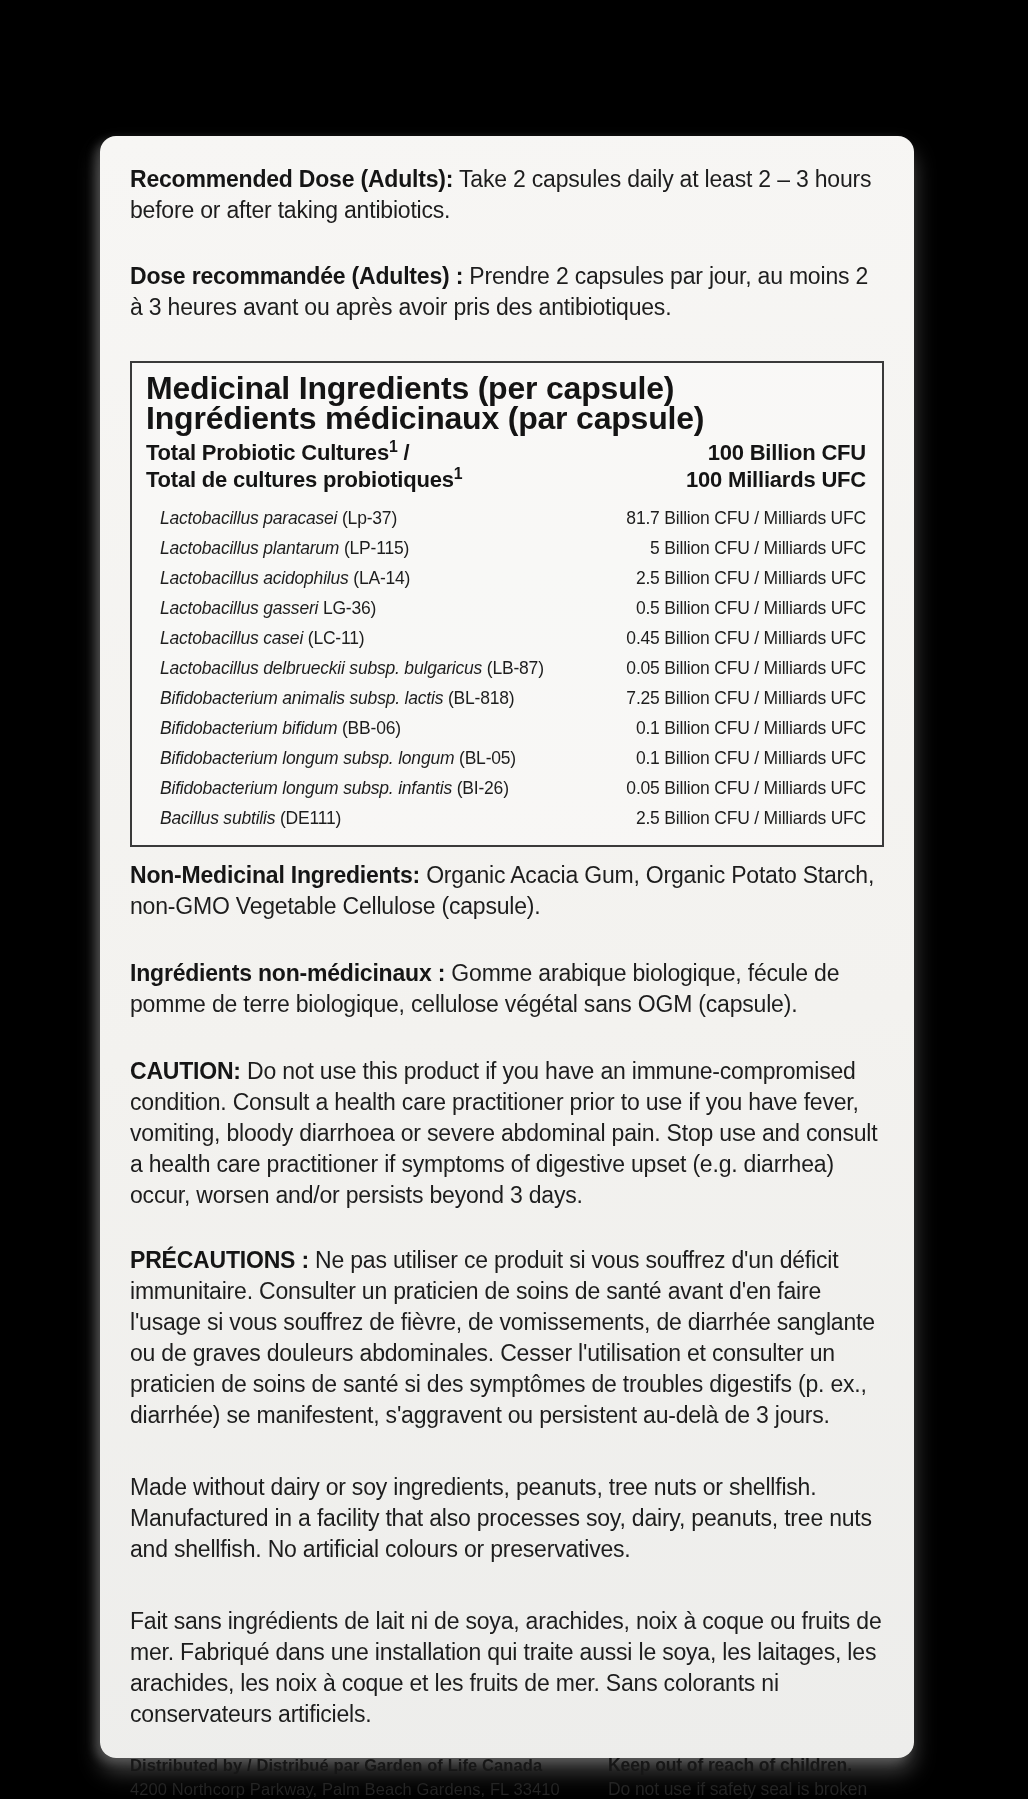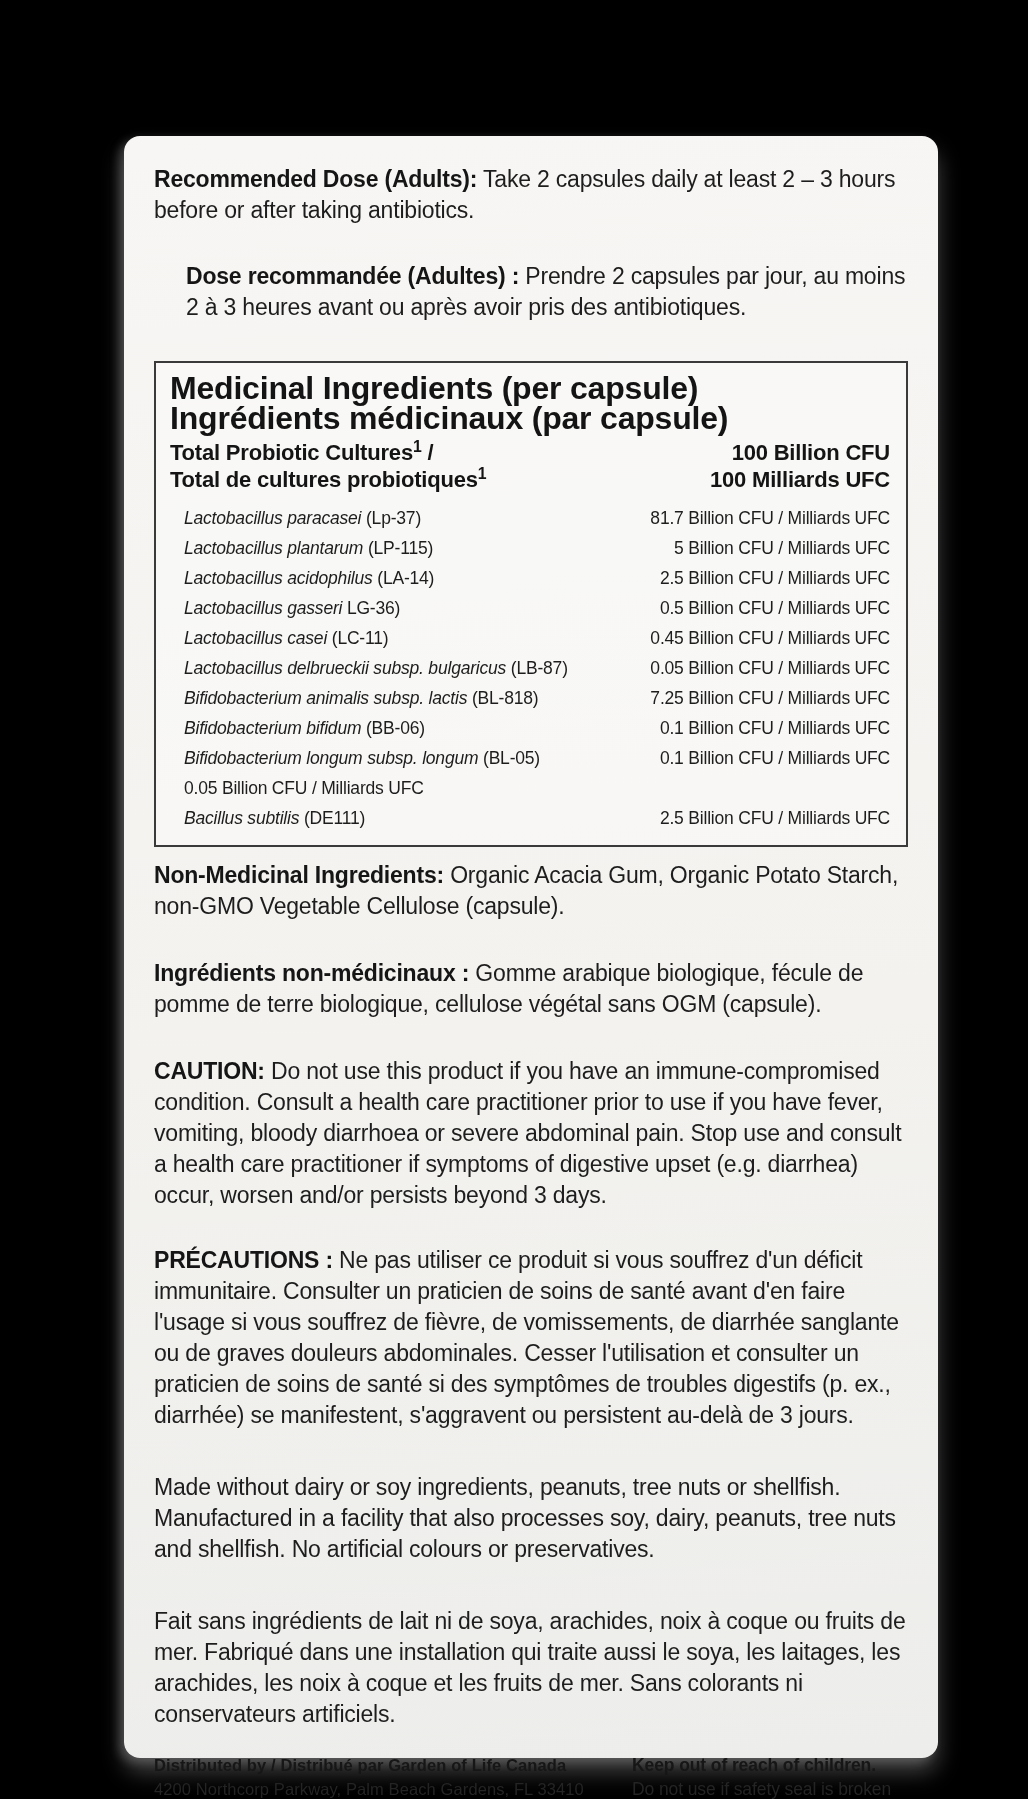--- a/index.html
+++ b/index.html
@@ -7,37 +7,37 @@
   body {
     width: 1028px; height: 1799px;
     background: #000;
     position: relative;
     overflow: hidden;
     font-family: "Liberation Sans", sans-serif;
     color: #1d1d1d;
   }
   .panel {
     position: absolute;
-    left: 124px; top: 136px;
+    left: 100px; top: 136px;
     width: 814px; height: 1622px;
     background: linear-gradient(176deg, #f7f6f4 0%, #f3f2ef 55%, #ededeb 100%);
     border-radius: 16px;
     box-shadow: -5px 4px 10px rgba(150,150,150,0.35), 0 14px 22px rgba(120,120,120,0.55);
     padding: 16px 30px 0 30px;
     display: flex;
     flex-direction: column;
   }
   .para {
     font-size: 23px;
     line-height: 31px;
     letter-spacing: -0.2px;
   }
   .lead { font-weight: 700; color: #151515; }
   .dose-en { margin-top: 12px; }
-  .dose-fr { margin-top: 12px; margin-left: 32px; }
+  .dose-fr { margin-top: 12px; }
 
   .ing-box {
     margin-top: 15px;
     border: 2px solid #3a3a3a;
     background: rgba(255,255,255,0.35);
     padding: 10px 16px 12px 14px;
   }
   .box-title {
     font-size: 32px;
     line-height: 30px;
@@ -163,20 +163,21 @@
         </div>
       <div class="ing-row">
           <span><span class="species">Bifidobacterium bifidum</span><span class="strain"> (BB-06)</span></span>
           <span class="val">0.1 Billion CFU / Milliards UFC</span>
         </div>
       <div class="ing-row">
           <span><span class="species">Bifidobacterium longum subsp. longum</span><span class="strain"> (BL-05)</span></span>
           <span class="val">0.1 Billion CFU / Milliards UFC</span>
         </div>
       <div class="ing-row">
+          <span><span class="species">Bifidobacterium longum subsp. infantis</span><span class="strain"> (BI-26)</span></span>
           <span class="val">0.05 Billion CFU / Milliards UFC</span>
         </div>
       <div class="ing-row">
           <span><span class="species">Bacillus subtilis</span><span class="strain"> (DE111)</span></span>
           <span class="val">2.5 Billion CFU / Milliards UFC</span>
         </div>
     </div>
   </div>
 
   <p class="para sec"><span class="lead">Non-Medicinal Ingredients:</span><span> Organic Acacia Gum, Organic Potato Starch, non-GMO Vegetable Cellulose (capsule).</span></p>

